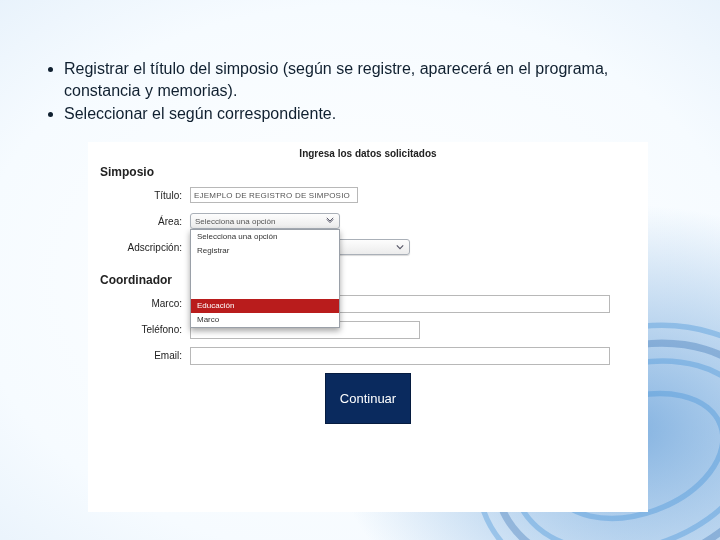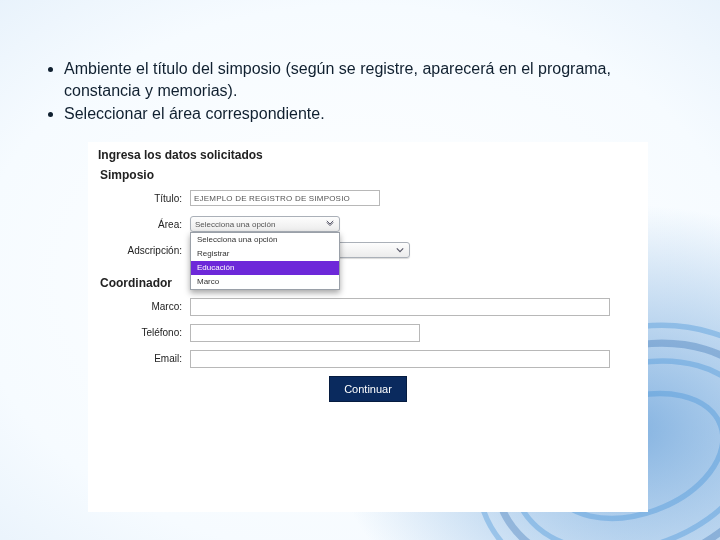--- a/index.html
+++ b/index.html
@@ -42,23 +42,23 @@
     top: 142px;
     left: 88px;
     width: 560px;
     height: 370px;
     background: #ffffff;
     font-size: 10px;
     color: #222;
     padding: 6px 10px 10px 10px;
   }
   .top-right {
-    text-align: left;
+    text-align: center;
     font-weight: 700;
-    font-size: 12px;
+    font-size: 10px;
     margin-bottom: 6px;
   }
   .section-title {
     font-weight: 700;
     font-size: 12px;
     margin: 4px 0 8px 2px;
   }
   .row {
     display: flex;
     align-items: flex-start;
@@ -75,21 +75,21 @@
   .field { flex: 1; position: relative; }
   .text-input {
     height: 16px;
     border: 1px solid #b8b8b8;
     font-size: 8px;
     padding: 1px 3px;
     background: #fff;
     color: #555;
     letter-spacing: 0.2px;
   }
-  .titulo-input { width: 190px; }
+  .titulo-input { width: 168px; }
   .select-box {
     width: 150px;
     height: 16px;
     border: 1px solid #aab0b8;
     background: linear-gradient(#fdfdfd,#ececec);
     border-radius: 3px;
     font-size: 8px;
     color: #555;
     display: flex;
     align-items: center;
@@ -113,22 +113,23 @@
     font-size: 8px;
     z-index: 10;
   }
   .dropdown .opt {
     padding: 1px 6px;
     color: #333;
     line-height: 12px;
     cursor: default;
   }
   .dropdown .opt.hl {
-    background: #6d28d9;
+    background: #b91c1c;
     color: #fff;
+    margin-top: 41px;
   }
   .adscripcion-select {
     width: 220px;
   }
   .textarea-box {
     width: 260px;
     height: 46px;
     border: 1px solid #b8b8b8;
     background: #fff;
     position: relative;
@@ -153,22 +154,22 @@
     background: #fff;
   }
   .btn-row {
     text-align: center;
     margin-top: 6px;
   }
   .continuar-btn {
     display: inline-block;
     background: #0a2a5e;
     color: #fff;
-    font-size: 11px;
-    padding: 6px 14px;
+    font-size: 13px;
+    padding: 17px 14px;
     border: 1px solid #061c40;
     cursor: pointer;
   }
 </style>
 </head>
 <body>
 
 <div class="swirl">
   <svg viewBox="0 0 200 200">
     <g fill="none" stroke="#3e8fd8" stroke-width="3" opacity="0.6">
@@ -176,22 +177,22 @@
       <ellipse cx="120" cy="120" rx="70" ry="50" transform="rotate(-20 120 120)"></ellipse>
       <ellipse cx="120" cy="120" rx="50" ry="32" transform="rotate(-20 120 120)"></ellipse>
     </g>
     <g fill="none" stroke="#1f5fa8" stroke-width="4" opacity="0.5">
       <ellipse cx="120" cy="120" rx="80" ry="60" transform="rotate(-20 120 120)"></ellipse>
     </g>
   </svg>
 </div>
 
 <ul class="bullets">
-  <li>Ambiente el título del simposio (según se registre, aparecerá en el programa, constancia y memorias).</li>
-  <li>Seleccionar el área correspondiente.</li>
+  <li>Registrar el título del simposio (según se registre, aparecerá en el programa, constancia y memorias).</li>
+  <li>Seleccionar el según correspondiente.</li>
 </ul>
 
 <div class="form-panel">
   <div class="top-right">Ingresa los datos solicitados</div>
   <div class="section-title">Simposio</div>
 
   <div class="row">
     <div class="lbl">Título:</div>
     <div class="field">
       <input class="text-input titulo-input" value="EJEMPLO DE REGISTRO DE SIMPOSIO" style="">

